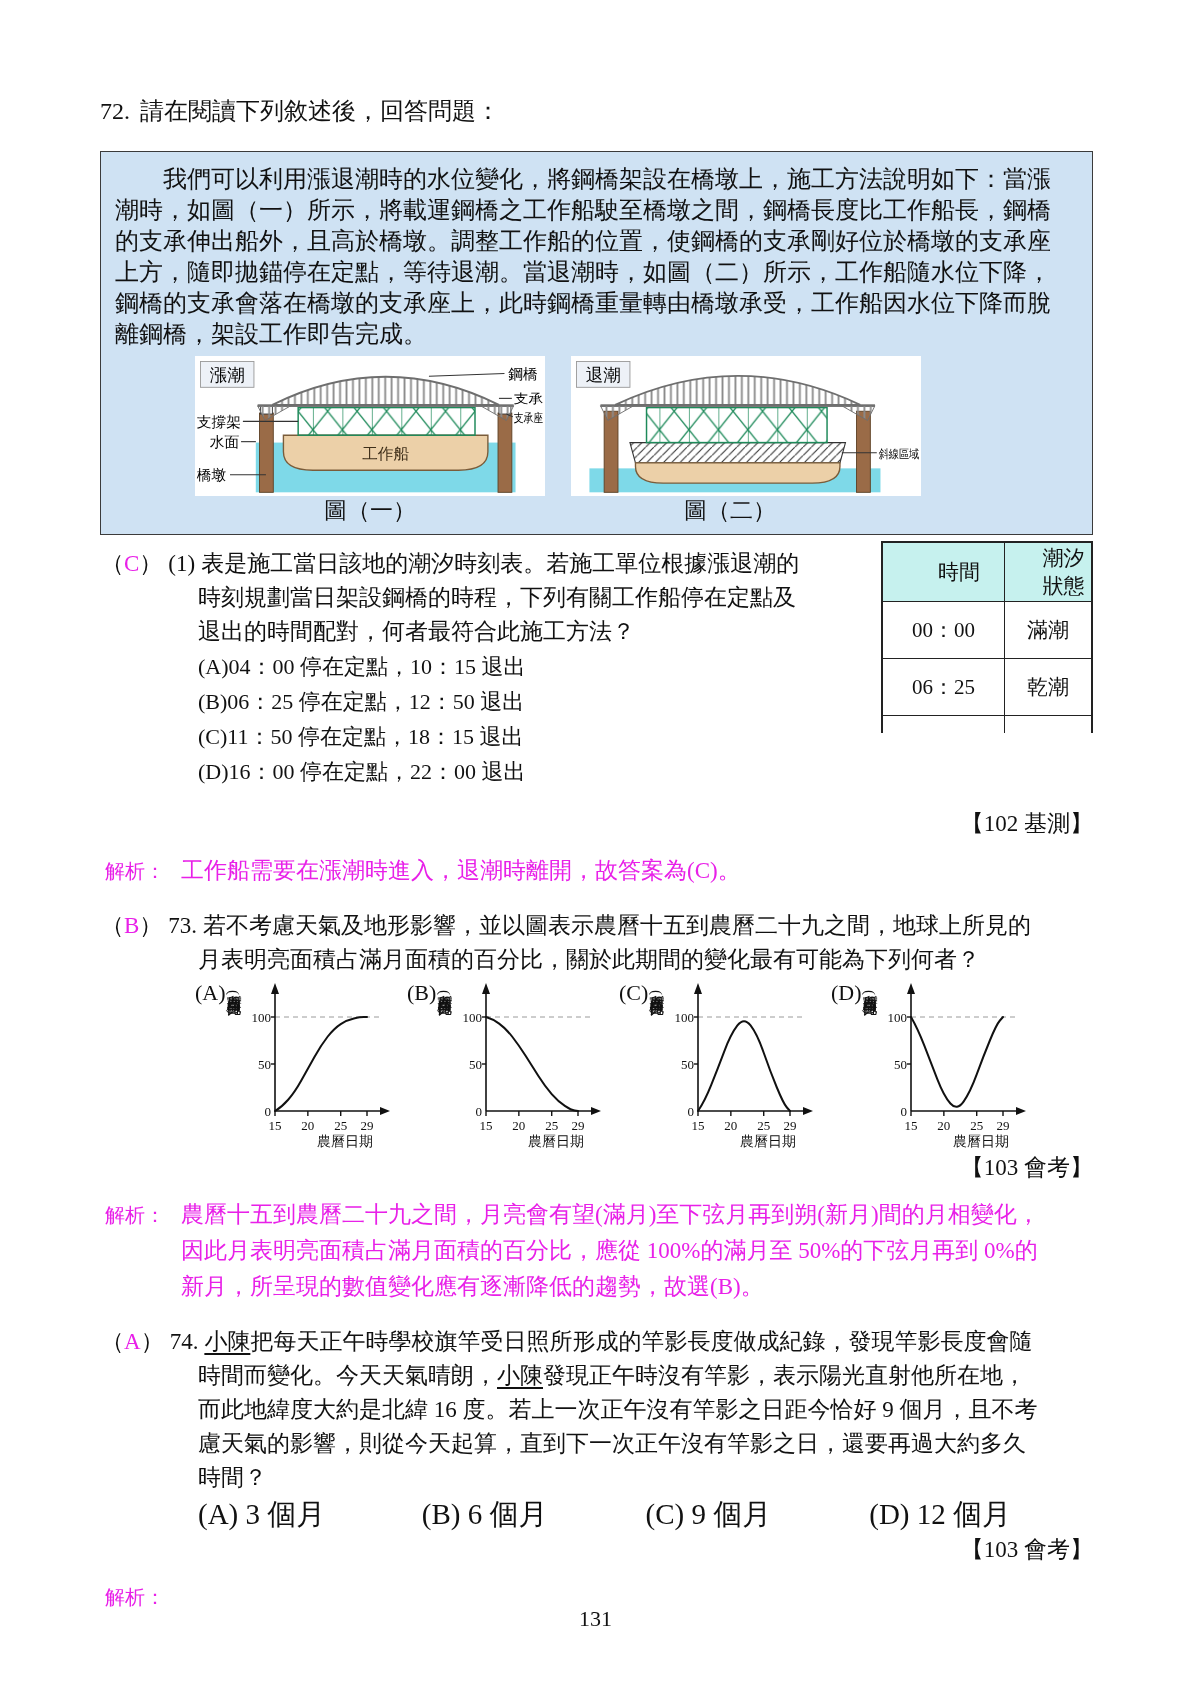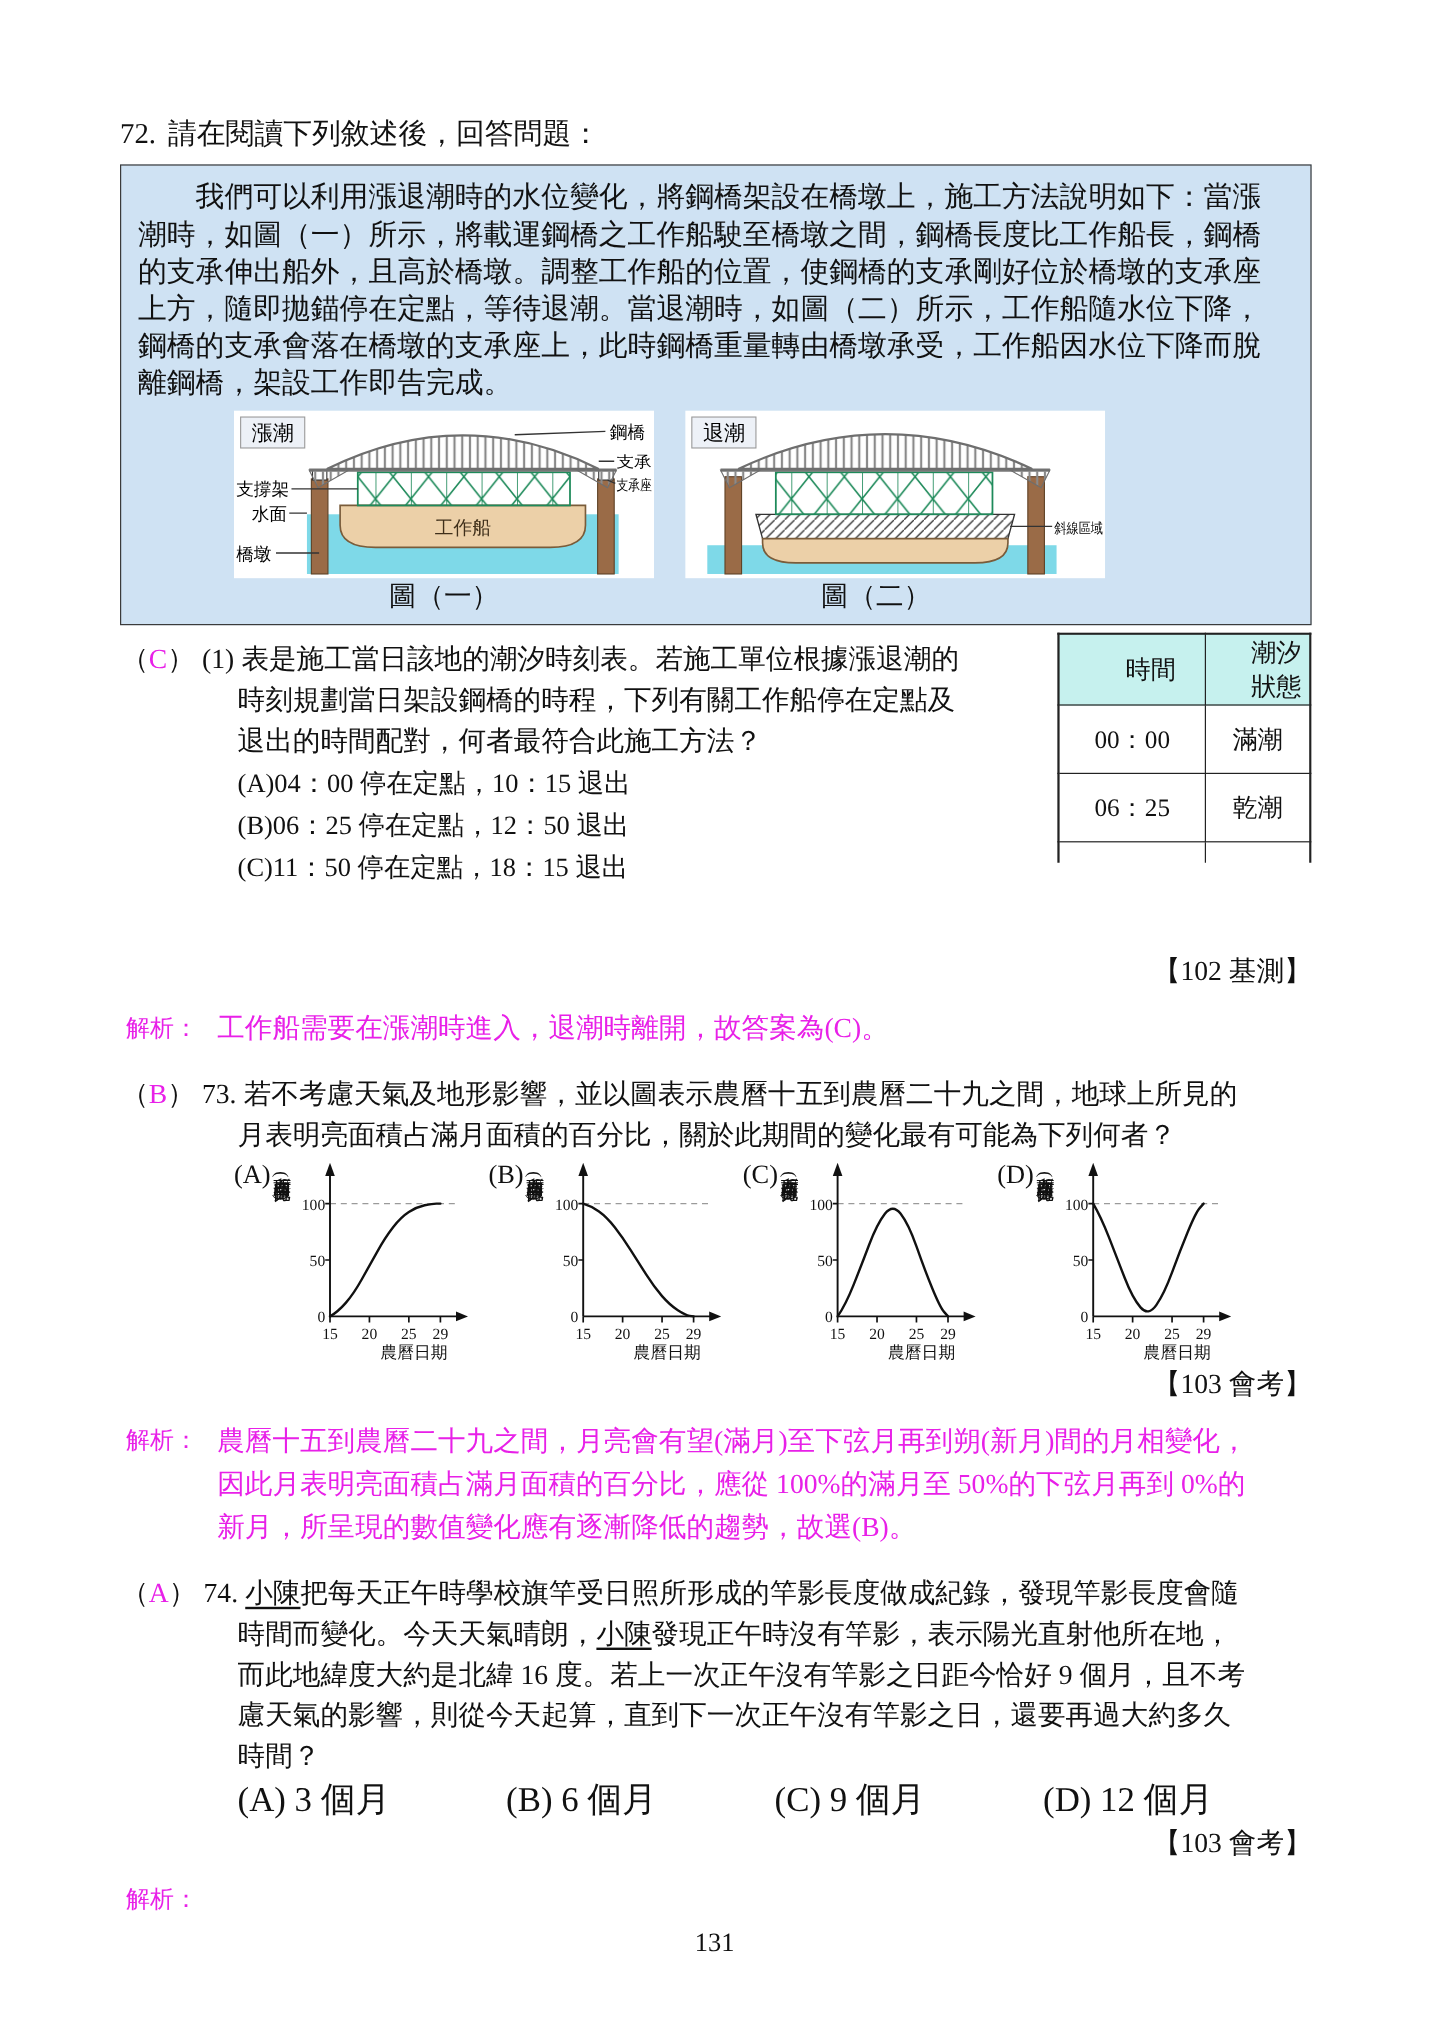--- a/index.html
+++ b/index.html
@@ -12,21 +12,21 @@
     overflow:hidden;
     box-sizing:border-box;
     padding:95px 98px 0 100px;
   }
   .nowrap{white-space:nowrap;}
   
   .q-head{font-size:24px;white-space:nowrap;}
   .q-head .qno{margin-right:10px;}
   
   .passage-box{
-    margin-top:10px;
+    margin-top:24px;
     border:1px solid #3b3b3b;
     background:#cfe2f3;
     padding:12px 14px 8px 14px;
   }
   .pline{font-size:24px;line-height:31px;white-space:nowrap;}
   .figs-row{display:flex;gap:26px;margin-left:80px;margin-top:6px;}
   .fig svg{display:block;}
   .caps-row{display:flex;gap:10px;margin-left:80px;}
   .cap{width:350px;text-align:center;font-size:23px;line-height:30px;}
   
@@ -186,20 +186,21 @@
         </table>
     </div>
     <div class="qline first nowrap">
       <span>（</span><span class="ansletter">C</span><span>）</span><span class="subnum">(1)</span><span>表是施工當日該地的潮汐時刻表。若施工單位根據漲退潮的</span>
     </div>
     <div class="qline cont">時刻規劃當日架設鋼橋的時程，下列有關工作船停在定點及</div>
     <div class="qline cont">退出的時間配對，何者最符合此施工方法？</div>
     <div class="optline">(A)04：00 停在定點，10：15 退出</div>
     <div class="optline">(B)06：25 停在定點，12：50 退出</div>
     <div class="optline">(C)11：50 停在定點，18：15 退出</div>
+    <div class="optline">(D)16：00 停在定點，22：00 退出</div>
   </div>
 
   <div class="source-row">【102 基測】</div>
 
   <div class="analysis">
     <div class="alabel">解析：</div>
     <div class="abody">
       <div>工作船需要在漲潮時進入，退潮時離開，故答案為(C)。</div>
     </div>
   </div>

